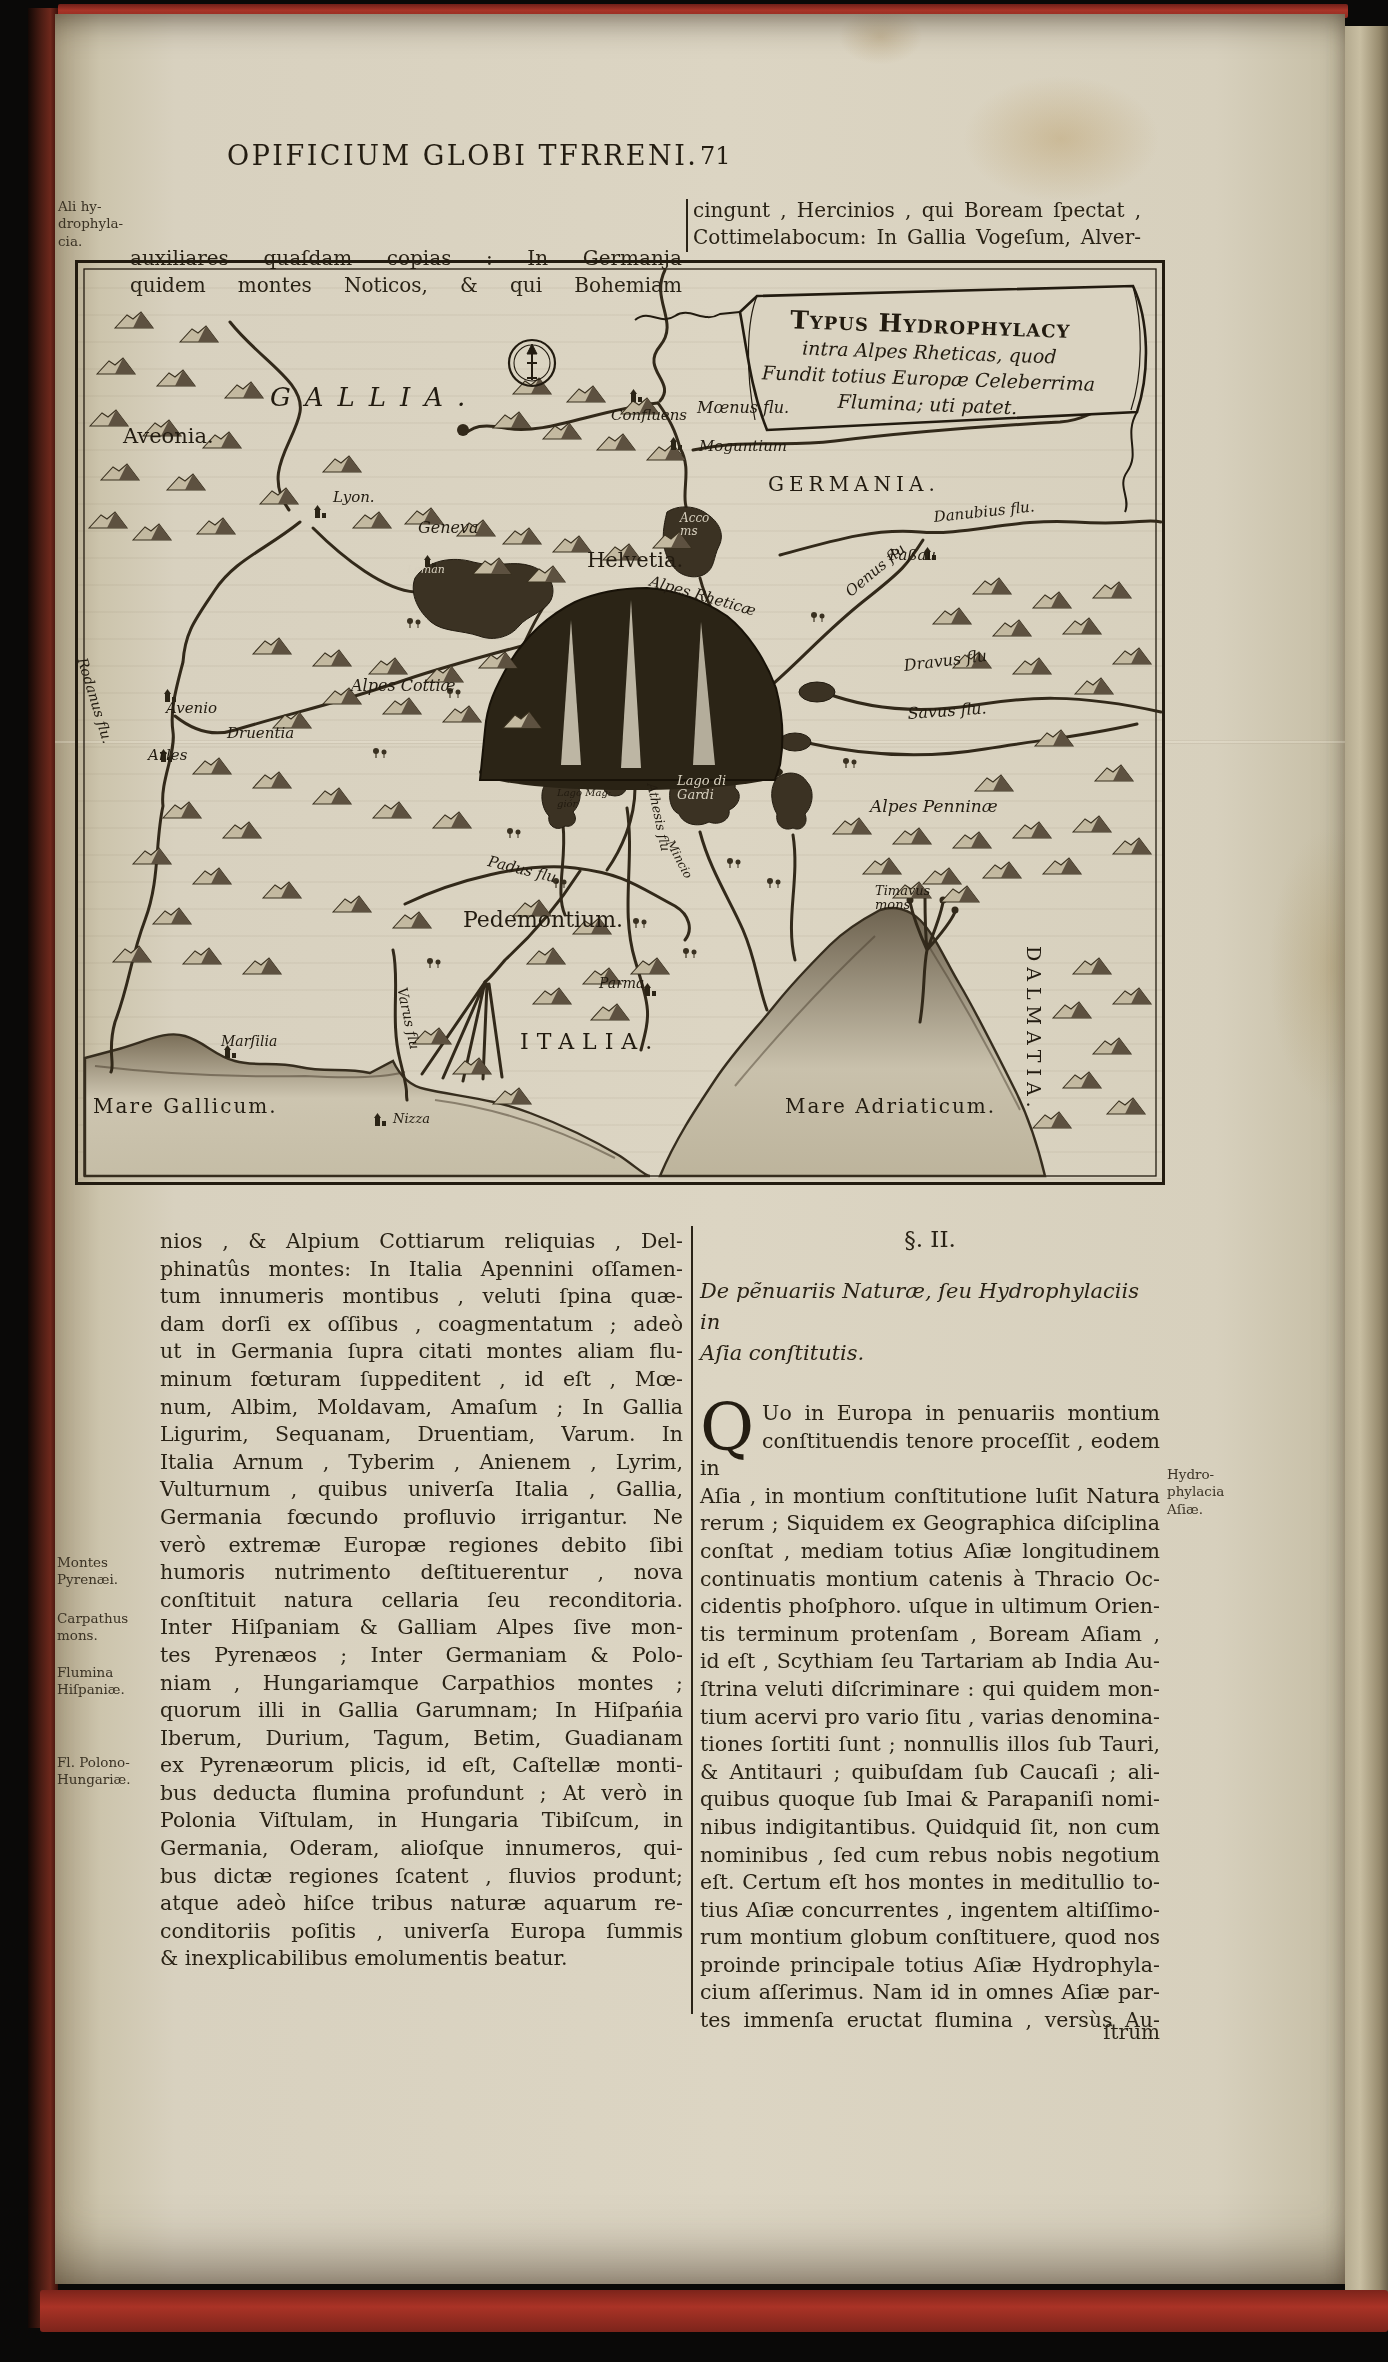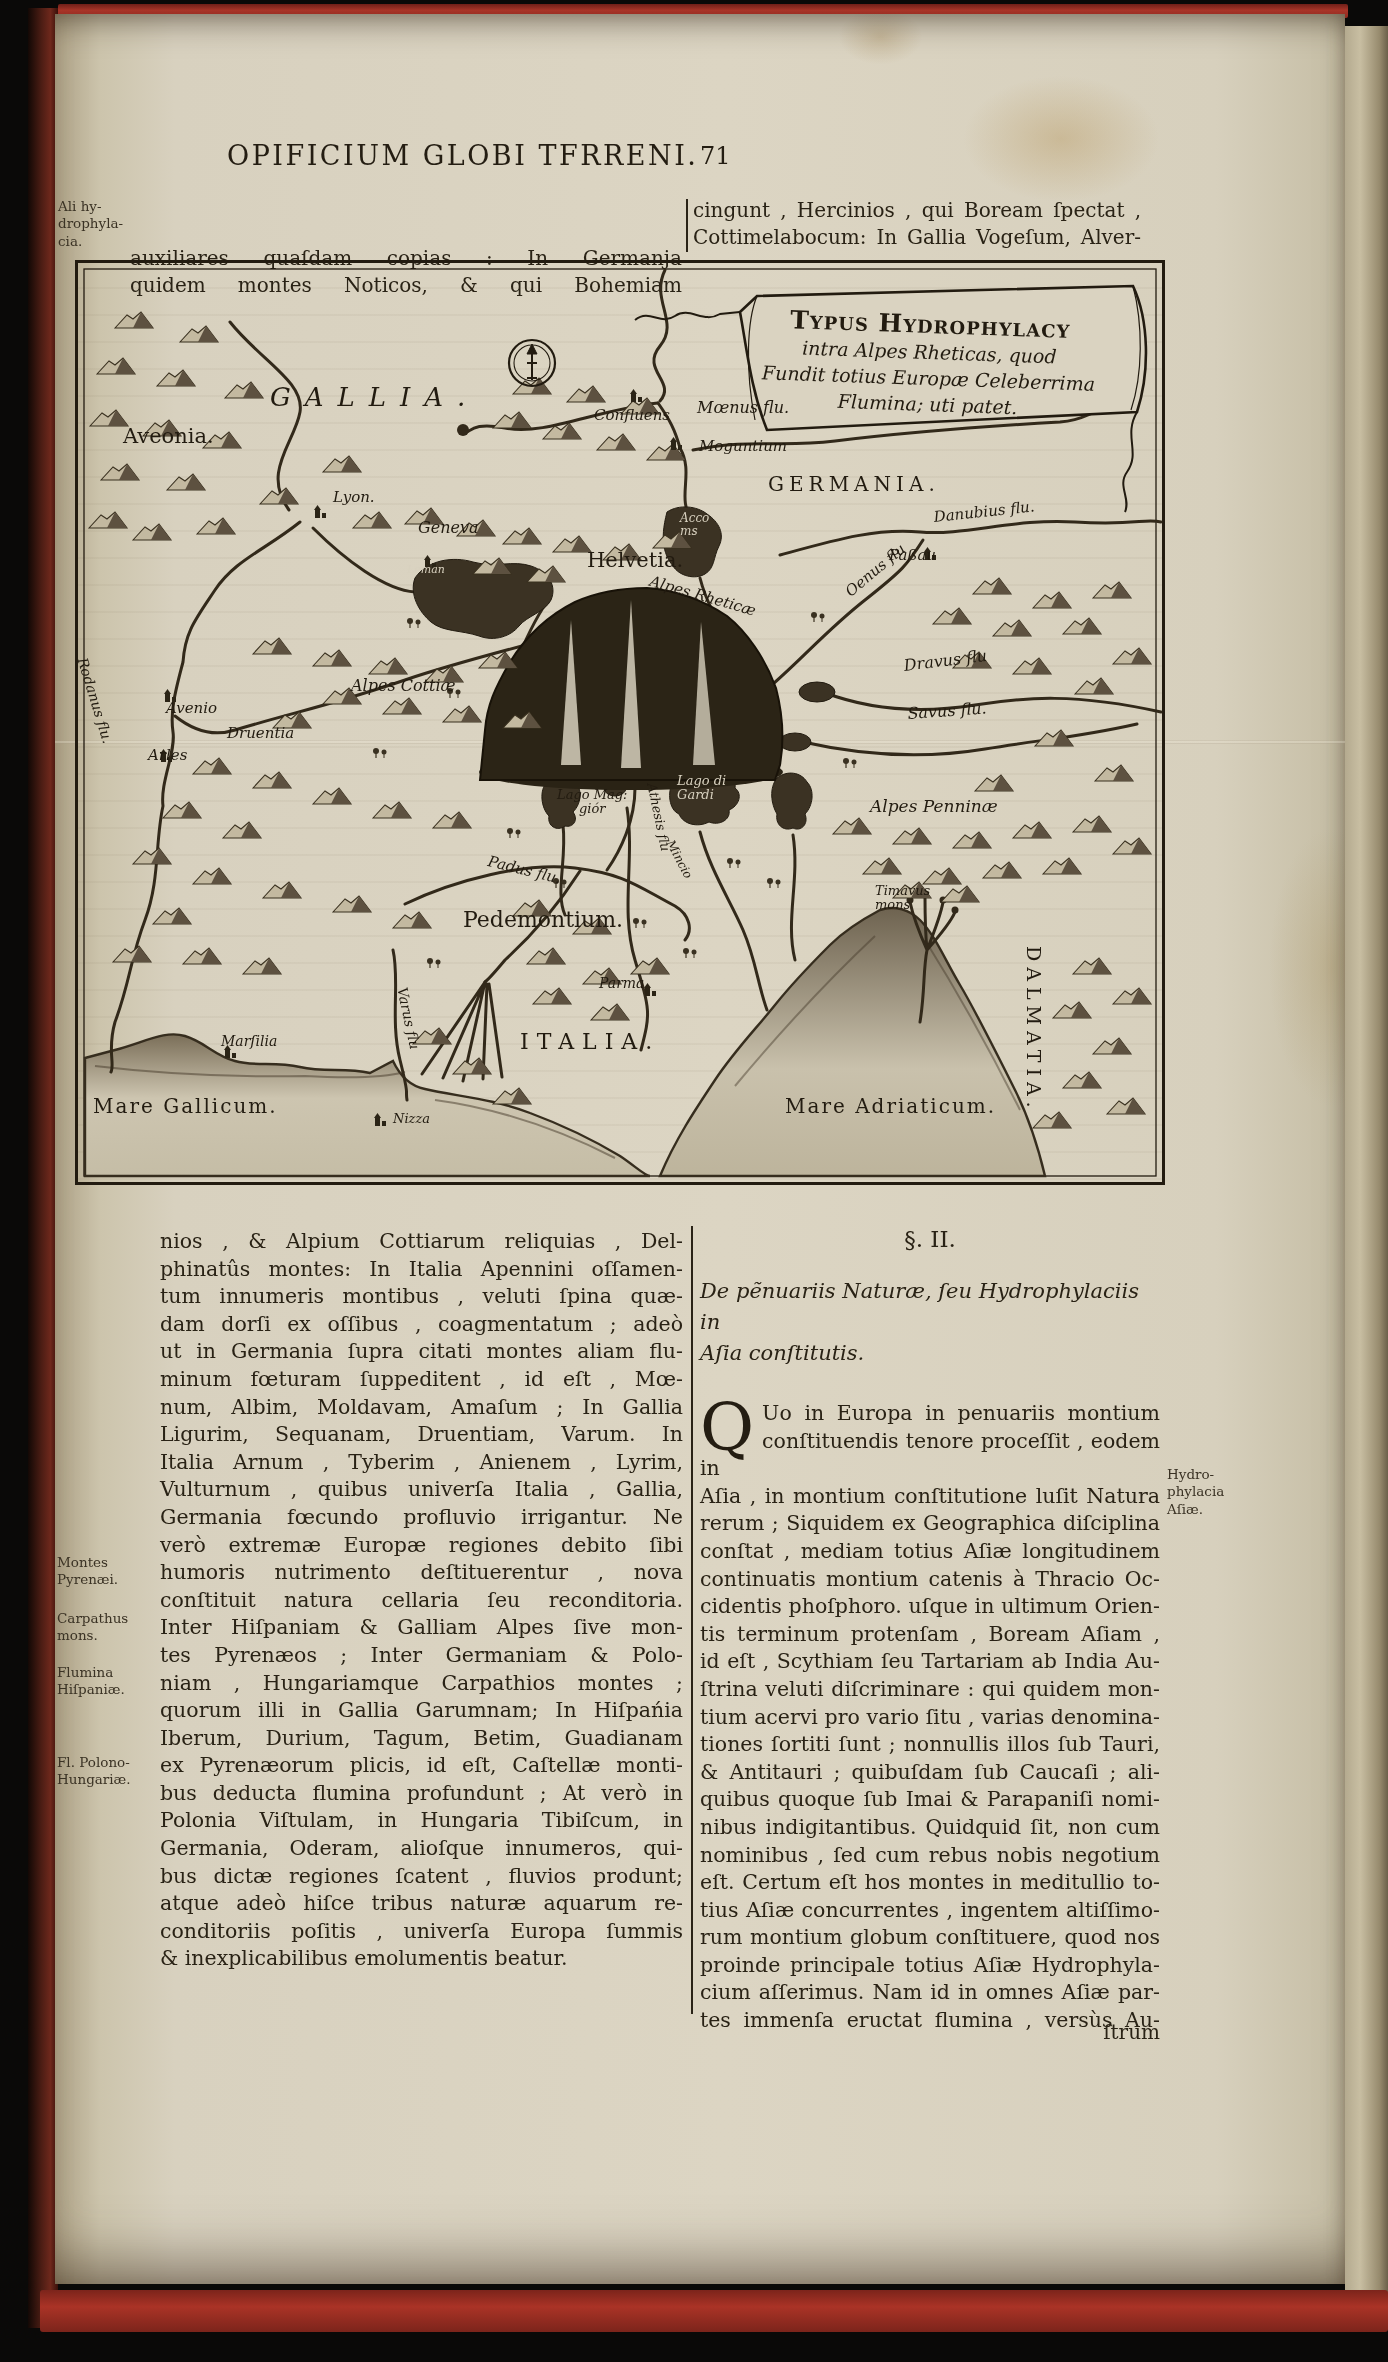--- a/index.html
+++ b/index.html
@@ -321,38 +321,38 @@
 
       <div class="cartouche">
         <div class="cart1">Typus Hydrophylacy</div>
         <div class="carti">intra Alpes Rheticas, quod</div>
         <div class="carti">Fundit totius Europæ Celeberrima</div>
         <div class="carti">Flumina; uti patet.</div>
       </div>
 
       <span class="mlab" style="left:195px;top:124px;font-size:26px;letter-spacing:14px;">GALLIA.</span>
       <span class="mlab rom" style="left:48px;top:165px;font-size:21px;">Aveonia.</span>
-      <span class="mlab" style="left:519px;top:148px;font-size:15px;">Confluens</span>
+      <span class="mlab" style="left:536px;top:148px;font-size:15px;">Confluens</span>
       <span class="mlab" style="left:622px;top:140px;font-size:16px;">Mœnus flu.</span>
       <span class="mlab" style="left:624px;top:179px;font-size:15px;">Moguntium</span>
       <span class="mlab rom" style="left:693px;top:214px;font-size:20px;letter-spacing:5px;">GERMANIA.</span>
       <span class="mlab" style="left:258px;top:230px;font-size:15px;">Lyon.</span>
       <span class="mlab" style="left:343px;top:260px;font-size:16px;">Geneva</span>
       <span class="mlab" style="left:332px;top:304px;font-size:11px;color:#d8d1bf;">Leman</span>
       <span class="mlab rom" style="left:512px;top:289px;font-size:21px;">Helvetia.</span>
       <span class="mlab" style="left:605px;top:252px;font-size:12px;color:#d8d1bf;">Acco
 ms</span>
       <span class="mlab" style="left:577px;top:314px;font-size:15px;transform:rotate(16deg);">Alpes Rheticæ</span>
       <span class="mlab" style="left:858px;top:250px;font-size:15px;transform:rotate(-6deg);">Danubius flu.</span>
       <span class="mlab" style="left:814px;top:288px;font-size:15px;">Paßau</span>
       <span class="mlab" style="left:768px;top:328px;font-size:15px;transform:rotate(-40deg);">Oenus flu</span>
       <span class="mlab" style="left:828px;top:398px;font-size:16px;transform:rotate(-7deg);">Dravus flu</span>
       <span class="mlab" style="left:832px;top:446px;font-size:16px;transform:rotate(-4deg);">Savus flu.</span>
       <span class="mlab" style="left:795px;top:538px;font-size:17px;">Alpes Penninæ</span>
-      <span class="mlab" style="left:482px;top:528px;font-size:13px;text-align:center;">Lago Mag:
+      <span class="mlab" style="left:482px;top:528px;font-size:10px;">Lago Mag:
 giór</span>
       <span class="mlab" style="left:583px;top:522px;font-size:13px;transform:rotate(78deg);">Athesis flu</span>
       <span class="mlab" style="left:602px;top:514px;font-size:13px;color:#d8d1bf;">Lago di
 Gardi</span>
       <span class="mlab" style="left:600px;top:578px;font-size:12px;transform:rotate(62deg);">Mincio</span>
       <span class="mlab" style="left:415px;top:594px;font-size:15px;transform:rotate(14deg);">Padus flu.</span>
       <span class="mlab rom" style="left:388px;top:648px;font-size:22px;">Pedemontium.</span>
       <span class="mlab" style="left:524px;top:716px;font-size:14px;">Parma</span>
       <span class="mlab" style="left:334px;top:726px;font-size:14px;transform:rotate(78deg);">Varus flu</span>
       <span class="mlab rom" style="left:445px;top:770px;font-size:22px;letter-spacing:8px;">ITALIA.</span>

